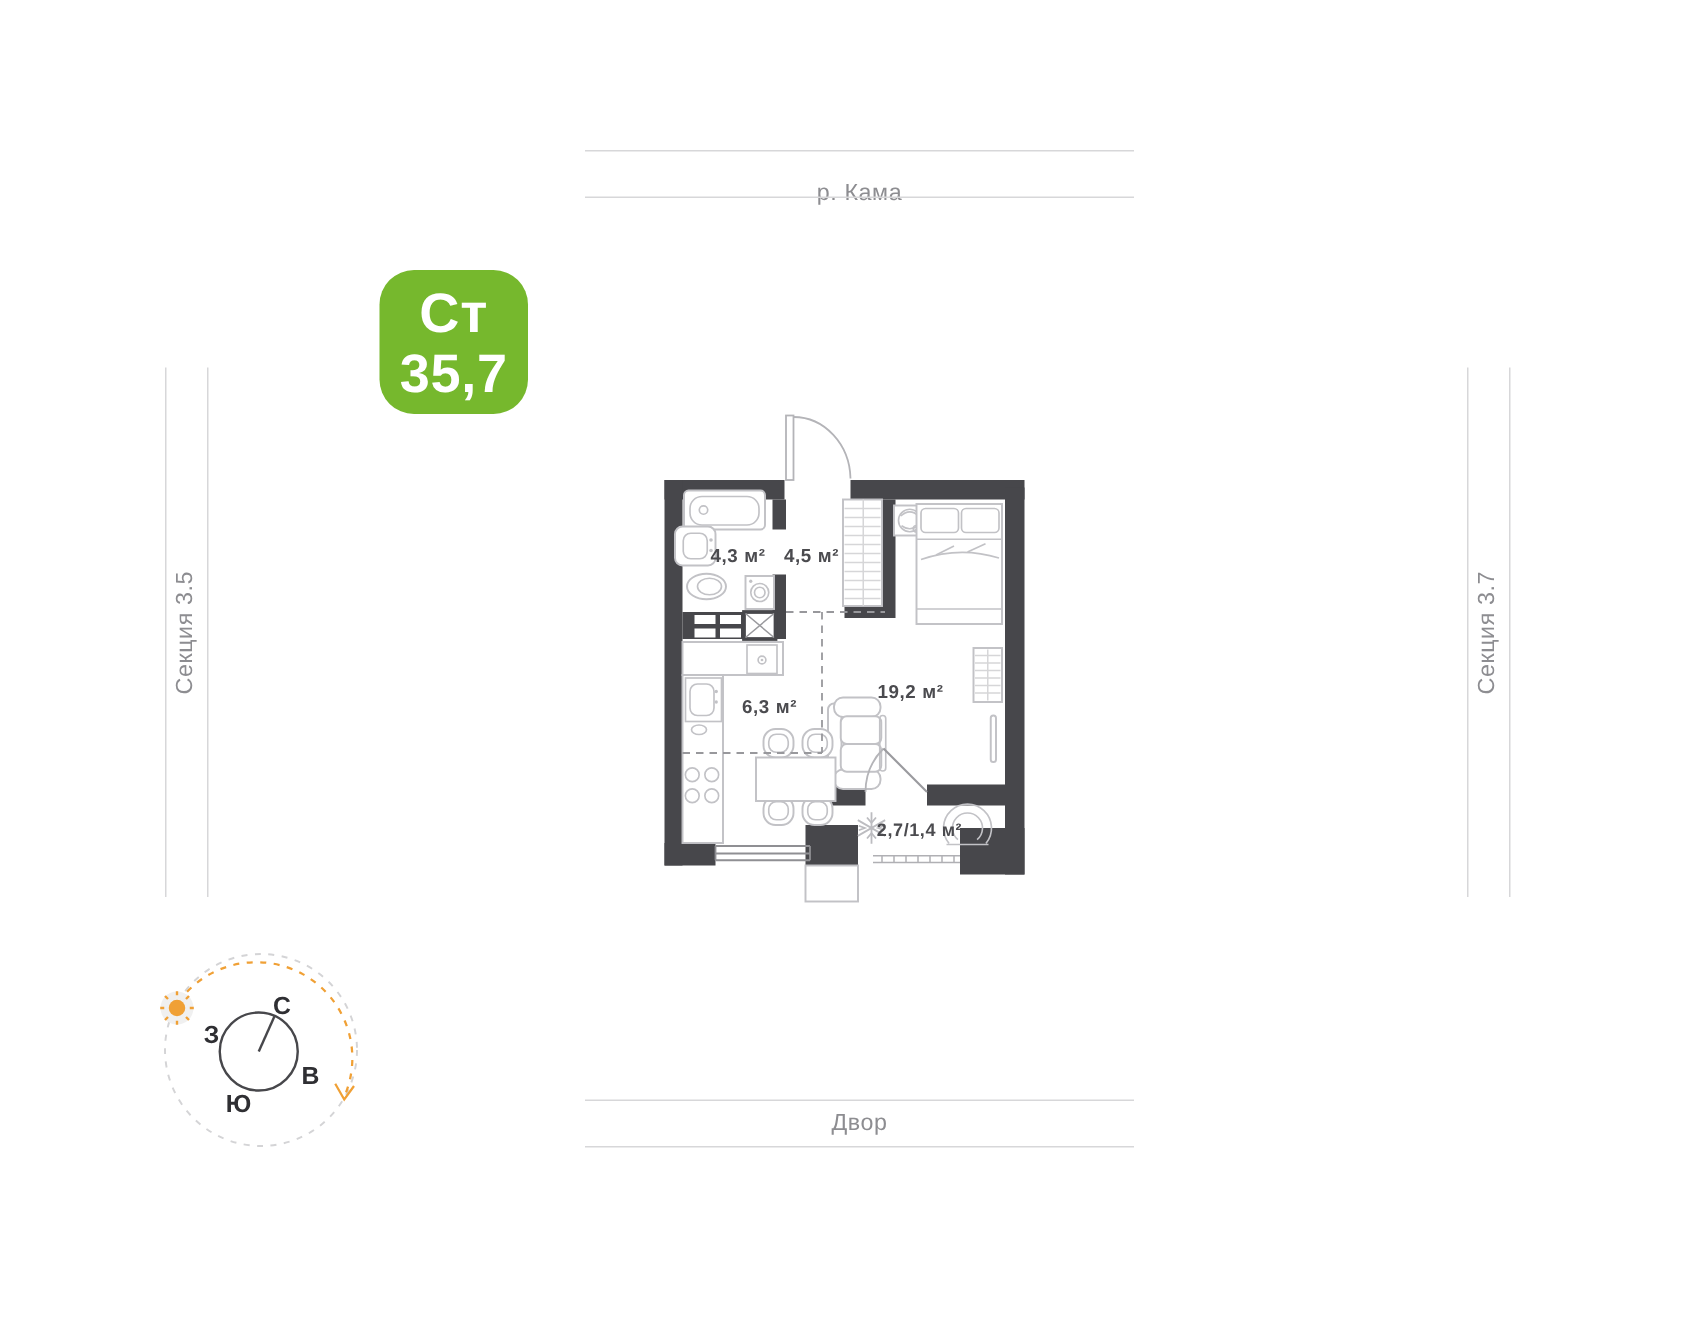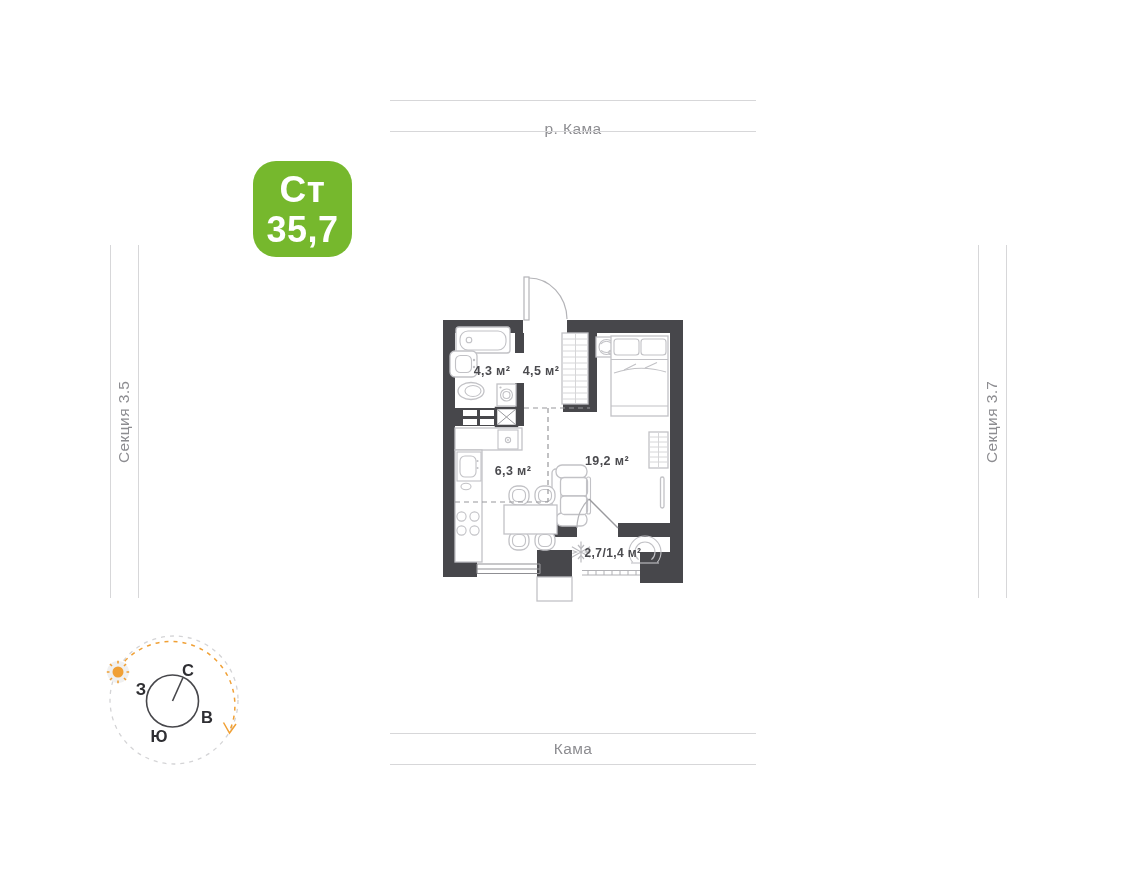--- a/index.html
+++ b/index.html
@@ -5,21 +5,21 @@
   html,body{margin:0;padding:0;background:#fff;}
   .canvas{position:relative;width:1121px;height:880px;background:#ffffff;
           font-family:"Liberation Sans",sans-serif;overflow:hidden;
           --accent-green:#76b82d;--accent-orange:#f0a035;--wall:#47474b;
           --furniture-line:#c2c2c6;--context-text:#8d8d91;--room-label:#4b4b4f;}
   .hline{position:absolute;height:1px;background:#d7d7d9;}
   .vline{position:absolute;width:1px;background:#d7d7d9;}
   .ctx-label{position:absolute;color:var(--context-text);font-size:15.5px;letter-spacing:.4px;
              display:flex;align-items:center;justify-content:center;}
   .vlabel{writing-mode:vertical-rl;transform:rotate(180deg);}
-  .badge{position:absolute;left:253px;top:161px;width:99px;height:96px;border-radius:23px;
+  .badge{position:absolute;left:253px;top:180px;width:99px;height:96px;border-radius:23px;
          background:var(--accent-green);display:flex;flex-direction:column;align-items:center;
          justify-content:center;color:#fff;}
   .badge .t1{font-size:37px;font-weight:bold;line-height:1;letter-spacing:.5px;}
   .badge .t2{font-size:36px;font-weight:bold;line-height:1;margin-top:4px;letter-spacing:.5px;}
   svg text.room{fill:var(--room-label);font-family:"Liberation Sans",sans-serif;
                 font-weight:bold;font-size:12.5px;letter-spacing:.4px;text-anchor:middle;}
   svg text.room.small{font-size:12px;}
   svg .furn{stroke:var(--furniture-line);stroke-width:1.3;fill:#fff;}
   svg .furnline{stroke:var(--furniture-line);stroke-width:1.1;fill:none;}
   svg .thin{stroke:#d6d6d8;stroke-width:1;fill:none;}
@@ -35,21 +35,21 @@
 <div class="canvas" style="--accent-green: #76b82d; --accent-orange: #f0a035; --wall: #47474b; --furniture-line: #c2c2c6; --context-text: #8d8d91; --room-label: #4b4b4f;">
 
   <div class="hline" style="left:390px;top:100px;width:366px;"></div>
   <div class="ctx-label" style="left:390px;top:103px;width:366px;height:26px;margin-top:13px;">
     <span>р. Кама</span>
   </div>
   <div class="hline" style="left:390px;top:131px;width:366px;"></div>
 
   <div class="hline" style="left:390px;top:733px;width:366px;"></div>
   <div class="ctx-label" style="left:390px;top:736px;width:366px;height:26px;">
-    <span>Кама</span>
+    <span>Двор</span>
   </div>
   <div class="hline" style="left:390px;top:764px;width:366px;"></div>
 
   <div class="vline" style="left:110px;top:245px;height:353px;"></div>
   <div class="ctx-label vlabel" style="left:110px;top:245px;width:28px;height:353px;">Секция 3.5</div>
   <div class="vline" style="left:138px;top:245px;height:353px;"></div>
 
   <div class="vline" style="left:978px;top:245px;height:353px;"></div>
   <div class="ctx-label vlabel" style="left:978px;top:245px;width:28px;height:353px;">Секция 3.7</div>
   <div class="vline" style="left:1006px;top:245px;height:353px;"></div>

